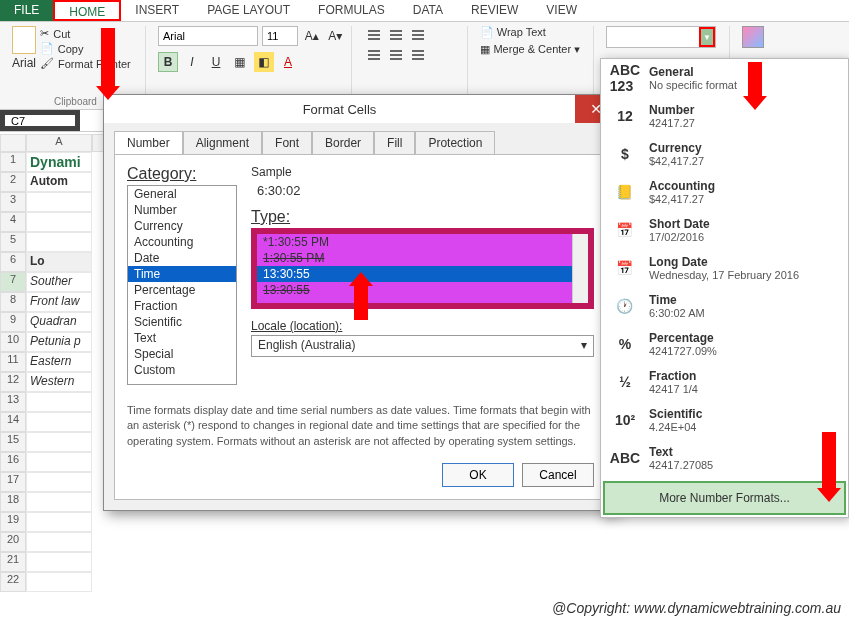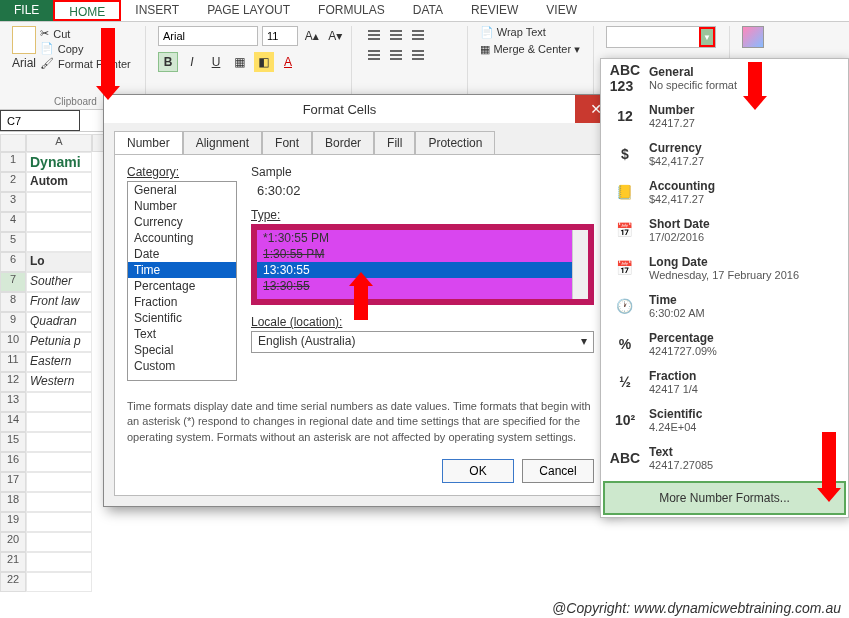--- a/index.html
+++ b/index.html
@@ -44,21 +44,21 @@
 .styles-icon { width: 22px; height: 22px; background: linear-gradient(135deg,#f8b,#8bf); border: 1px solid #999; }
 
 
 .arrow { position: absolute; width: 14px; background: red; }
 .arrow::after { content: ""; position: absolute; left: -5px; width: 0; height: 0; border-left: 12px solid transparent; border-right: 12px solid transparent; }
 .arrow.down::after { bottom: -12px; border-top: 14px solid red; }
 .arrow.up::after { top: -12px; border-bottom: 14px solid red; }
 
 
 .namebox-row { display: flex; height: 22px; border-bottom: 1px solid #ccc; }
-.namebox { width: 80px; border: 1px solid #404040; padding: 2px 6px; font-size: 11px; background: #fff; }
+.namebox { width: 80px; border: 5px solid #404040; padding: 2px 6px; font-size: 11px; background: #fff; }
 
 
 .grid { position: absolute; top: 134px; left: 0; right: 0; bottom: 20px; }
 .colheads { display: flex; height: 18px; }
 .colheads .ch { width: 66px; border: 1px solid #ddd; background: #f3f3f3; text-align: center; font-size: 11px; color: #555; }
 .colheads .ch:first-child { width: 26px; }
 .rows .row { display: flex; height: 20px; }
 .rows .rh { width: 26px; border: 1px solid #ddd; background: #f3f3f3; text-align: center; font-size: 11px; color: #555; }
 .rows .cell { width: 66px; border: 1px solid #e8e8e8; padding: 1px 3px; font-size: 12px; overflow: hidden; white-space: nowrap; }
 .rows .row.sel .rh { background: #d6e9d6; }
@@ -69,21 +69,21 @@
 
 
 .dialog { position: absolute; left: 103px; top: 94px; width: 515px; background: #f0f0f0; border: 1px solid #888; box-shadow: 4px 4px 12px rgba(0,0,0,0.4); }
 .dlg-title { display: flex; height: 28px; align-items: center; background: #fff; }
 .dlg-title .t { flex: 1; text-align: center; font-size: 13px; }
 .dlg-title .close { width: 42px; height: 100%; background: #c9392f; color: #fff; display: flex; align-items: center; justify-content: center; font-size: 14px; }
 .dlg-tabs { display: flex; padding: 8px 10px 0; gap: 0; }
 .dlg-tabs .dtab { padding: 4px 12px; border: 1px solid #bbb; border-bottom: none; font-size: 12px; background: #f0f0f0; }
 .dlg-tabs .dtab.active { background: #fff; }
 .dlg-body { margin: 0 10px 10px; background: #fff; border: 1px solid #bbb; padding: 10px 12px 12px; }
-.cat-label, .type-label { font-size: 12px; margin-bottom: 2px; text-decoration: underline; }
+.cat-label, .type-label { font-size: 16px; margin-bottom: 2px; text-decoration: underline; }
 .dlg-cols { display: flex; gap: 14px; }
 .catlist { width: 110px; height: 200px; border: 1px solid #999; background: #fff; overflow: hidden; font-size: 12px; }
 .catlist .item { padding: 1px 6px; }
 .catlist .item.sel { background: #0a62c9; color: #fff; }
 .rightcol { flex: 1; }
 .sample { font-size: 12px; margin-bottom: 2px; }
 .sample-val { padding: 2px 6px; font-size: 13px; margin-bottom: 8px; }
 .typelist { border: 6px solid #be185d; height: 81px; background: #d946ef; position: relative; }
 .typelist .titem { padding: 1px 6px; font-size: 12px; }
 .typelist .titem.strike { text-decoration: line-through; }

